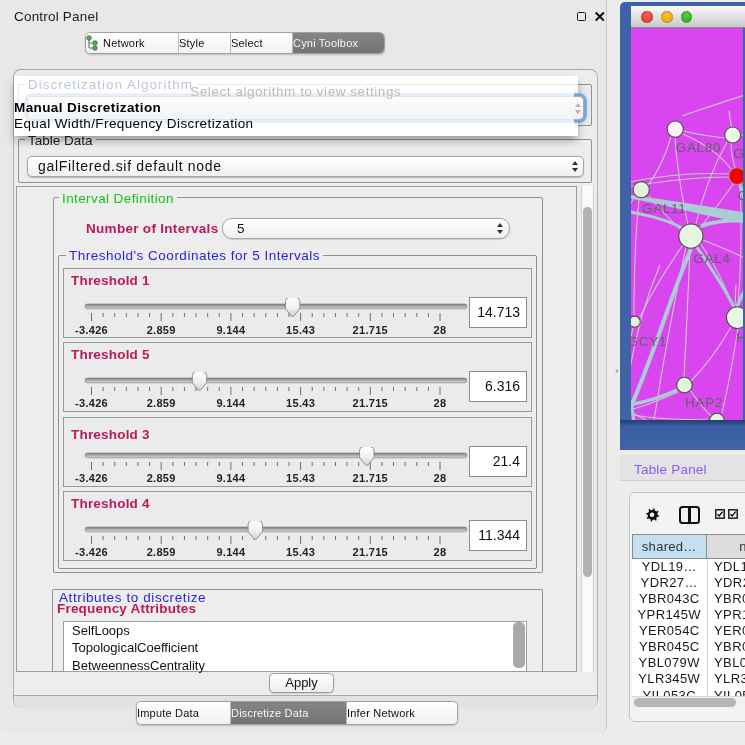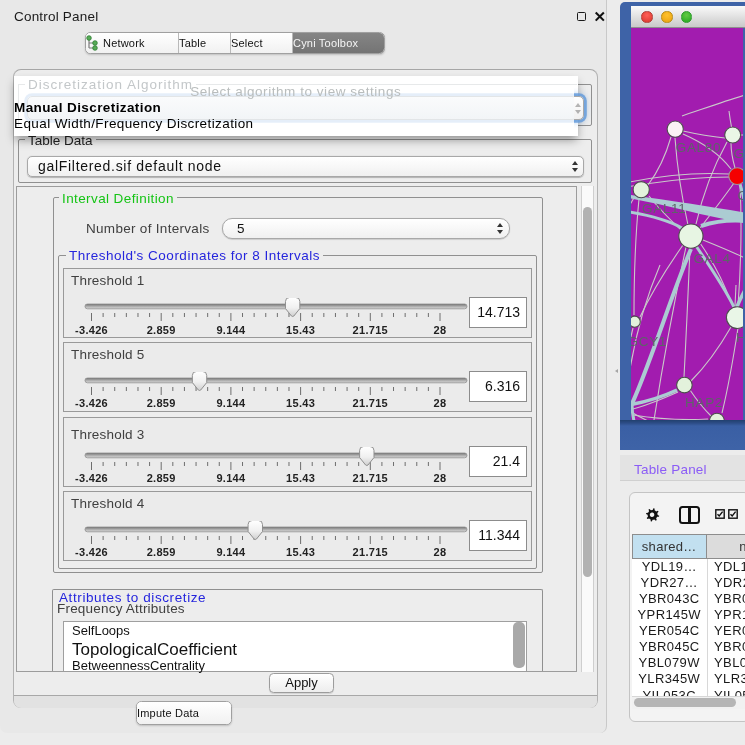--- a/index.html
+++ b/index.html
@@ -1,16 +1,16 @@
 <!DOCTYPE html>
 <html><head><meta charset="utf-8"><style>
 *{margin:0;padding:0;box-sizing:border-box}
 html,body{width:745px;height:745px;background:#ececec;font-family:"Liberation Sans",sans-serif;position:relative;overflow:hidden}
 .abs{position:absolute}
-.b13{position:absolute;font-size:13.5px;font-weight:normal;color:#404040;white-space:nowrap;letter-spacing:0.2px}
+.b13{position:absolute;font-size:13.5px;font-weight:bold;color:#be185d;white-space:nowrap;letter-spacing:0.2px}
 .r13{position:absolute;font-size:13.5px;color:#111;white-space:nowrap;letter-spacing:0.2px}
 .grp{position:absolute;border:1px solid #909090;border-radius:2px}
 .gtitle{position:absolute;font-size:13.5px;background:#ededed;padding:0 3px;white-space:nowrap}
 .tbox{position:absolute;left:63px;width:469px;height:70px;border:1px solid #999;background:#ebebeb}
 .vbox{position:absolute;left:469px;width:58px;height:31px;background:#fff;border:1px solid #8c8c8c;font-size:14px;color:#111;text-align:right;line-height:29px;padding-right:6px}
 .seg{position:absolute;display:flex;border:1px solid #a0a0a0;border-radius:5.5px;background:#fff;overflow:hidden;box-shadow:0 1px 2px rgba(0,0,0,0.18)}
 .seg>div{font-size:11px;letter-spacing:0.2px;color:#111;text-align:center;display:flex;align-items:center;justify-content:flex-start;background:linear-gradient(#fff,#f1f1f1);border-right:1px solid #b9b9b9}
 .seg>div:last-child{border-right:none}
 .seg>div.on{background:linear-gradient(#858585,#747474);color:#f5f5f5}
 .combo{position:absolute;background:linear-gradient(#fff,#f0f0f0);border:1px solid #a8a8a8;box-shadow:0 0.5px 1px rgba(0,0,0,0.25)}
@@ -24,21 +24,21 @@
 <div class="abs" style="left:593.5px;top:7.5px;font-size:15px;font-weight:bold;color:#111">✕</div>
 <div class="seg" style="left:85px;top:32px;height:21.5px">
     <div style="width:93px"><svg width="13" height="17" viewBox="0 0 13 17" style="margin-right:4px">
         <line x1="3" y1="5" x2="3" y2="14" stroke="#7b7b7b" stroke-width="1.2"></line>
         <line x1="3" y1="9" x2="8" y2="9" stroke="#7b7b7b" stroke-width="1.2"></line>
         <line x1="3" y1="14" x2="8" y2="14" stroke="#7b7b7b" stroke-width="1.2"></line>
         <circle cx="3" cy="4" r="2.3" fill="#57ab57" stroke="#2e7d32" stroke-width="0.8"></circle>
         <circle cx="9" cy="9" r="2.3" fill="#57ab57" stroke="#2e7d32" stroke-width="0.8"></circle>
         <circle cx="9" cy="14" r="2.3" fill="#57ab57" stroke="#2e7d32" stroke-width="0.8"></circle>
       </svg>Network</div>
-    <div style="width:52px">Table</div>
+    <div style="width:52px">Style</div>
     <div style="width:62px">Select</div>
     <div class="on" style="width:91px">Cyni Toolbox</div>
   </div>
 <div class="abs" style="left:13px;top:69px;width:585px;height:639px;background:#ededed;border:1px solid #b3b3b3;border-top-color:#a6a6a6;border-radius:8px"></div>
 <div class="grp" style="left:18px;top:84px;width:574px;height:42px"></div>
 <div class="gtitle" style="left:25px;top:77px;color:#222">Discretization Algorithm</div>
 <div class="abs" style="left:574px;top:88px;width:22px;height:40px;overflow:hidden;z-index:30">
     <div class="combo" style="left:-547px;top:8px;width:557px;height:24px;border-radius:5px;box-shadow:0 0 0 2.8px rgba(96,152,218,0.8),0 0 6px 2px rgba(96,152,218,0.45)"></div>
     <div class="arr up" style="left:1px;top:15px;opacity:0.35"></div>
     <div class="arr dn" style="left:1px;top:22px;opacity:0.35"></div>
@@ -53,21 +53,21 @@
 <div class="abs" style="left:580.5px;top:185.5px;width:13px;height:486px;background:#fafafa;border:1px solid #cfcfcf;border-top:none;border-bottom:none"></div>
 <div class="abs" style="left:583px;top:207px;width:8.5px;height:370px;background:#b2b2b2;border-radius:4.5px"></div>
 <div class="grp" style="left:52.5px;top:197px;width:490px;height:376px"></div>
 <div class="gtitle" style="left:59px;top:190.5px;color:#15c415;letter-spacing:0.4px">Interval Definition</div>
 <div class="b13" style="left:86px;top:221px;letter-spacing:0.3px">Number of Intervals</div>
 <div class="combo" style="left:222px;top:217.5px;width:288px;height:21.5px;border-radius:10px"></div>
 <div class="r13" style="left:237px;top:221px">5</div>
 <div class="arr up" style="left:497px;top:222.5px"></div>
 <div class="arr dn" style="left:497px;top:229.5px"></div>
 <div class="grp" style="left:58px;top:254.5px;width:479px;height:314px"></div>
-<div class="gtitle" style="left:66px;top:248px;color:#2525dd;letter-spacing:0.5px">Threshold's Coordinates for 8 Intervals</div>
+<div class="gtitle" style="left:66px;top:248px;color:#2525dd;letter-spacing:0.5px">Threshold's Coordinates for 5 Intervals</div>
 <svg width="0" height="0" style="position:absolute">
     <defs>
       <linearGradient id="trk" x1="0" y1="0" x2="0" y2="1">
         <stop offset="0" stop-color="#6f6f6f"></stop>
         <stop offset="0.45" stop-color="#a9a9a9"></stop>
         <stop offset="1" stop-color="#d9d9d9"></stop>
       </linearGradient>
       <linearGradient id="thm" x1="0" y1="0" x2="0" y2="1">
         <stop offset="0" stop-color="#ffffff"></stop>
         <stop offset="0.55" stop-color="#f0f0f0"></stop>
@@ -249,44 +249,46 @@
     <text x="370.3" y="556.3" font-size="11" font-weight="bold" letter-spacing="0.3" fill="#222" text-anchor="middle" font-family="Liberation Sans, sans-serif">21.715</text>
     <text x="440.0" y="556.3" font-size="11" font-weight="bold" letter-spacing="0.3" fill="#222" text-anchor="middle" font-family="Liberation Sans, sans-serif">28</text>
     <path d="M 248.09256030038824 524.3 Q 248.09256030038824 520.3 252.09256030038824 520.3 L 258.4925603003882 520.3 Q 262.4925603003882 520.3 262.4925603003882 524.3 L 262.4925603003882 531.3 L 256.4925603003882 538.8 Q 255.29256030038823 539.8 254.09256030038824 538.8 L 248.09256030038824 531.3 Z" fill="url(#thm)" stroke="#8f8f8f" stroke-width="1"></path>
   </svg>
 <div class="vbox" style="top:519.8px">11.344</div>
 <div class="abs" style="left:51.5px;top:589px;width:491.5px;height:82px;border:1px solid #909090;border-bottom:none;border-radius:2px 2px 0 0"></div>
 <div class="gtitle" style="left:56px;top:590px;color:#2525dd;letter-spacing:0.6px">Attributes to discretize</div>
 <div class="b13" style="left:57px;top:601px">Frequency Attributes</div>
 <div class="abs" style="left:63px;top:620.5px;width:464px;height:50.5px;background:#fff;border:1px solid #9f9f9f;border-bottom:none"></div>
 <div class="abs" style="left:72px;top:622.5px;font-size:13px;color:#111">SelfLoops</div>
-<div class="abs" style="left:72px;top:640px;font-size:17px;color:#111">TopologicalCoefficient</div>
+<div class="abs" style="left:72px;top:640px;font-size:13px;color:#111">TopologicalCoefficient</div>
 <div class="abs" style="left:72px;top:657.7px;font-size:13px;color:#111">BetweennessCentrality</div>
 <div class="abs" style="left:512.5px;top:621.5px;width:12px;height:46px;background:#a9a9a9;border-radius:5px"></div>
 <div class="abs" style="left:269px;top:672.5px;width:65px;height:20px;background:linear-gradient(#fff,#ededed);border:1px solid #9c9c9c;border-radius:4.5px;font-size:13px;color:#111;text-align:center;line-height:18px;box-shadow:0 1px 1px rgba(0,0,0,0.12)">Apply</div>
 <div class="abs" style="left:14px;top:694.5px;width:583px;height:1px;background:#a8a8a8"></div>
 <div class="abs" style="left:14px;top:696px;width:583px;height:11.5px;background:#e2e2e2;border-radius:0 0 7px 7px"></div>
 <div class="seg" style="left:136px;top:700.5px;height:24.5px">
     <div style="width:94px">Impute Data</div>
+    <div class="on" style="width:116px">Discretize Data</div>
+    <div style="width:110px">Infer Network</div>
   </div>
 <div class="abs" style="left:14px;top:76px;width:563.5px;height:60px;background:#fff;box-shadow:0 5px 9px -1px rgba(0,0,0,0.38);z-index:20"></div>
 <div class="abs" style="left:18px;top:84px;width:559px;height:1px;background:#e7e9ea;z-index:21"></div>
 <div class="abs" style="left:18px;top:84px;width:1px;height:42px;background:#e7e9ea;z-index:21"></div>
 <div class="abs" style="left:25px;top:77px;font-size:13.5px;letter-spacing:1px;color:#c3c7c9;background:#fff;padding:0 3px;z-index:22">Discretization Algorithm</div>
 <div class="abs" style="left:27px;top:96px;width:550px;height:24px;border-radius:5px;border:1px solid #e2e5e7;background:linear-gradient(rgba(250,251,252,1),rgba(242,245,247,1));box-shadow:0 0 0 2.8px rgba(96,152,218,0.16);z-index:21"></div>
 <div class="abs" style="left:14px;top:83.5px;width:563.5px;text-align:center;font-size:13.5px;letter-spacing:0.55px;color:#b9bdbd;z-index:23">Select algorithm to view settings</div>
 <div class="abs" style="left:14px;top:99.5px;font-size:13.5px;letter-spacing:0.4px;font-weight:bold;color:#000;z-index:23">Manual Discretization</div>
 <div class="abs" style="left:14px;top:116px;font-size:13.5px;letter-spacing:0.4px;color:#000;z-index:23">Equal Width/Frequency Discretization</div>
 <div class="abs" style="left:615px;top:369px;width:0;height:0;border-top:2.5px solid transparent;border-bottom:2.5px solid transparent;border-right:3px solid #a5a5a5"></div>
 <div class="abs" style="left:620px;top:1.5px;width:125px;height:448px;background:#3e63a7;border-radius:5px 0 0 0"></div>
 <div class="abs" style="left:631px;top:6px;width:114px;height:22px;background:linear-gradient(#fafafa,#c9c9c9);border-bottom:1px solid #8e8e8e"></div>
 <div class="abs" style="left:641.4px;top:11.4px;width:11.2px;height:11.2px;border-radius:50%;background:radial-gradient(circle at 50% 32%, #ff6057, #d9352c);border:0.8px solid #b13a33"></div>
 <div class="abs" style="left:661.4px;top:11.4px;width:11.2px;height:11.2px;border-radius:50%;background:radial-gradient(circle at 50% 32%, #ffc12e, #e9a10e);border:0.8px solid #b98a0e"></div>
 <div class="abs" style="left:681.0px;top:11.4px;width:11.2px;height:11.2px;border-radius:50%;background:radial-gradient(circle at 50% 32%, #62ca44, #23a81f);border:0.8px solid #2d9a2d"></div>
-<div class="abs" style="left:631px;top:28px;width:112px;height:391.5px;background:#a21caf;overflow:hidden">
+<div class="abs" style="left:631px;top:28px;width:112px;height:391.5px;background:#d946ef;overflow:hidden">
     <svg width="114" height="391.5" viewBox="631 28 114 391.5" style="position:absolute;left:0;top:0">
 <g fill="none" stroke="#c9c9c9" stroke-width="1.1">
 <path d="M 682,116 C 700,110 725,101 745,95"></path>
 <path d="M 688,225 Q 678,180 675,138"></path>
 <path d="M 700,228 Q 722,200 734,183"></path>
 <path d="M 727,142 Q 706,180 696,224"></path>
 <path d="M 680,229 Q 660,210 649,196"></path>
 <path d="M 683,245 Q 655,285 640,317"></path>
 <path d="M 690,248 Q 687,320 684,377"></path>
 <path d="M 703,240 Q 728,250 745,258"></path>

